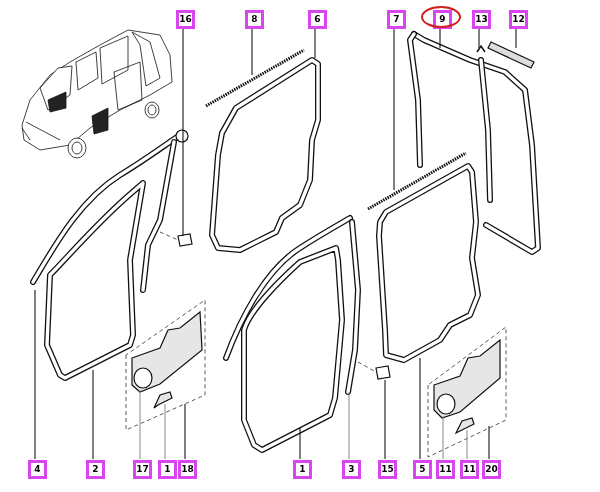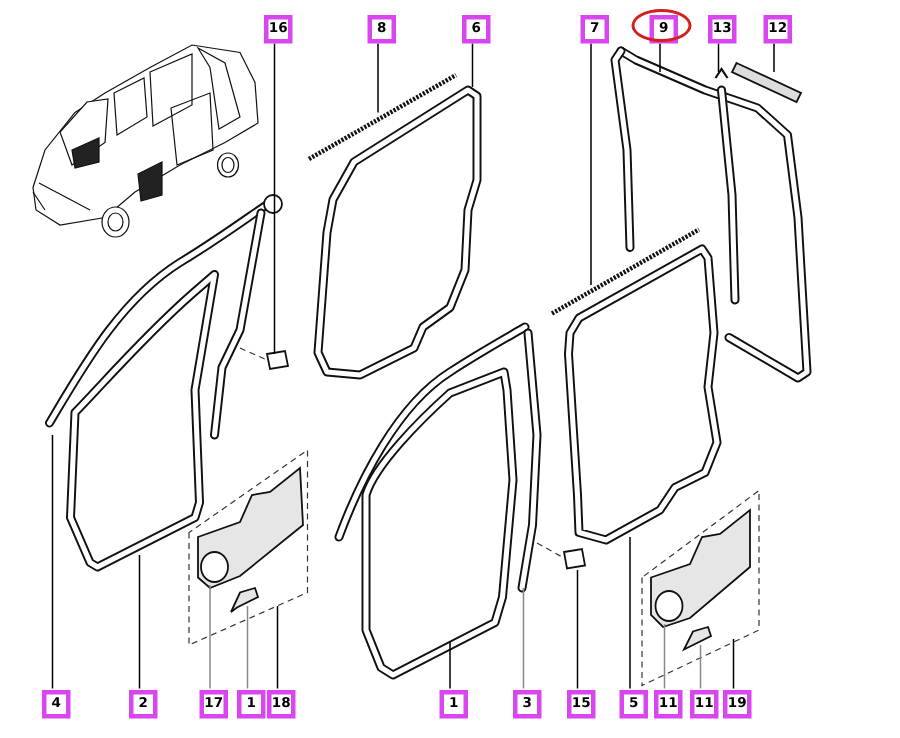--- a/index.html
+++ b/index.html
@@ -158,14 +158,14 @@
 <div class="lbl" style="left:86px;top:460px">2</div>
 <div class="lbl" style="left:133px;top:460px">17</div>
 <div class="lbl" style="left:158px;top:460px">1</div>
 <div class="lbl" style="left:178px;top:460px">18</div>
 <div class="lbl" style="left:293px;top:460px">1</div>
 <div class="lbl" style="left:342px;top:460px">3</div>
 <div class="lbl" style="left:378px;top:460px">15</div>
 <div class="lbl" style="left:413px;top:460px">5</div>
 <div class="lbl" style="left:436px;top:460px">11</div>
 <div class="lbl" style="left:460px;top:460px">11</div>
-<div class="lbl" style="left:482px;top:460px">19</div>
+<div class="lbl" style="left:482px;top:460px">20</div>
 </div>
 
 </body></html>

